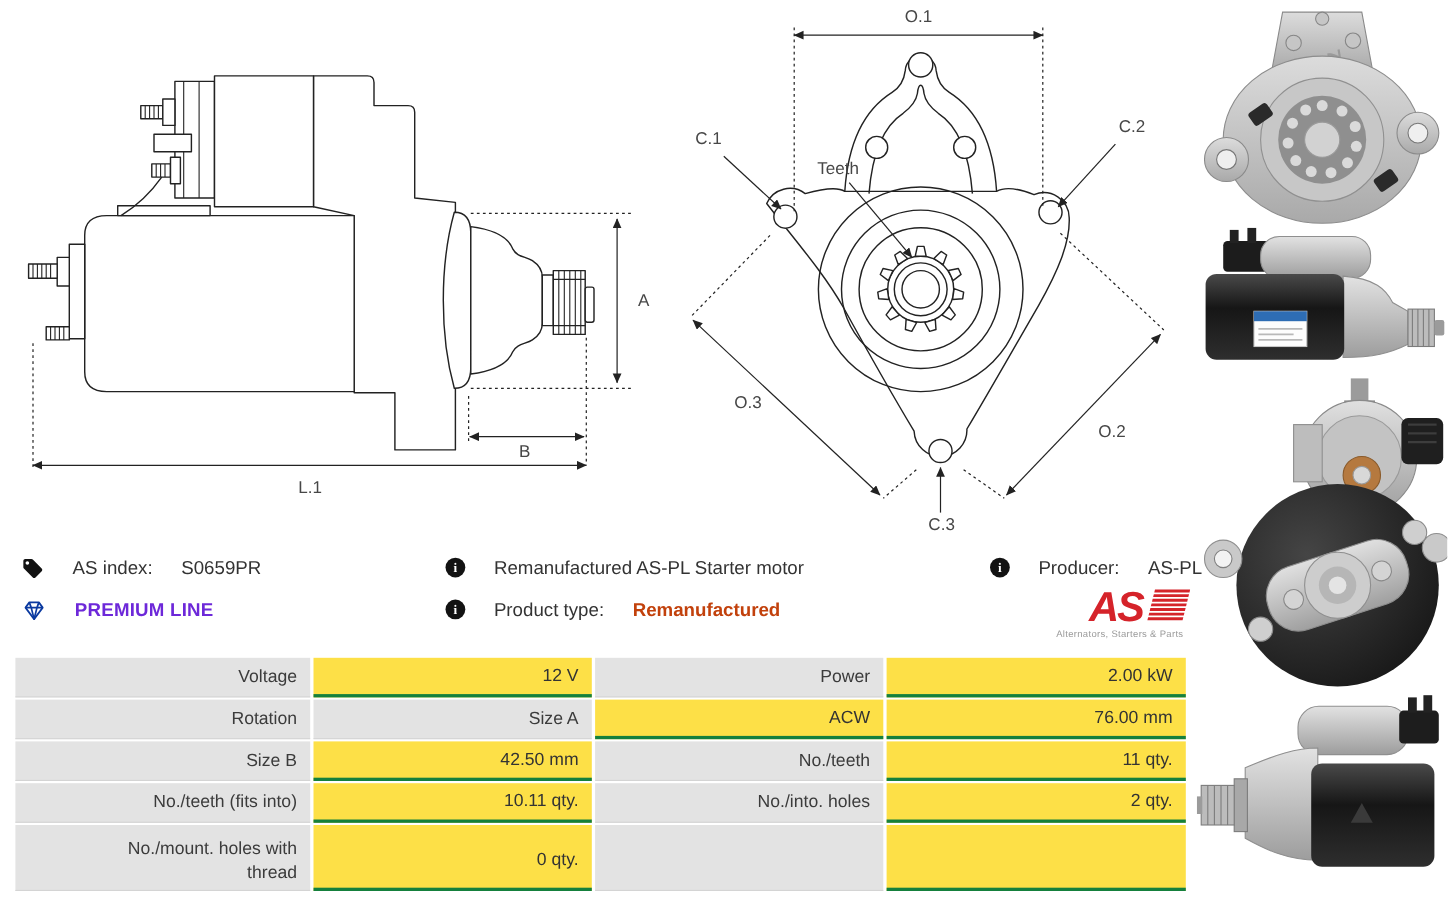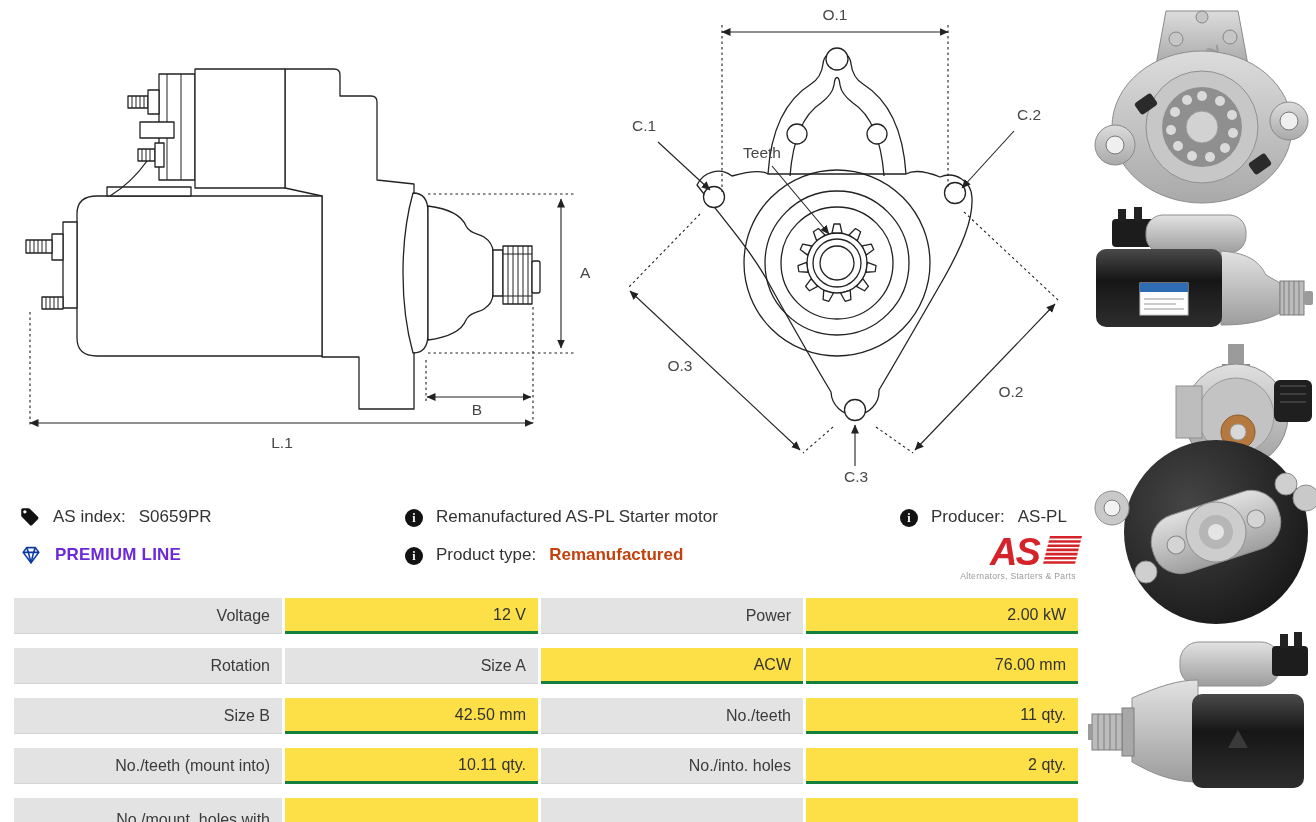--- a/index.html
+++ b/index.html
@@ -2,32 +2,32 @@
 <html><head>
 <meta charset="utf-8">
 <style>
   html,body{margin:0;padding:0;background:#fff}
   .page{position:relative;width:1316px;height:822px;background:#fff;
         font-family:"Liberation Sans",sans-serif;color:#3a3a3a;overflow:hidden}
   .abs{position:absolute}
   svg text{font-family:"Liberation Sans",sans-serif}
 
   
-  .info-line{position:absolute;display:flex;align-items:flex-end;gap:13px;
+  .info-line{position:absolute;display:flex;align-items:flex-start;gap:26px;
              font-size:17px;color:#333;white-space:nowrap}
   .icon-info{width:18px;height:18px;border-radius:50%;background:#121212;color:#fff;
              display:inline-flex;align-items:center;justify-content:center;
              font-weight:700;font-size:12px;font-family:"Liberation Serif",serif;flex:0 0 auto}
   .bold{font-weight:400}
   .premium{color:#6d28d9;font-weight:700;letter-spacing:.2px}
   .green{color:#c2410c;font-weight:700}
 
   
   .spec-table{position:absolute;left:14px;top:598px;width:1064px}
-  .spec-row{display:grid;grid-template-columns:268px 253px 262px 272px;column-gap:3px;margin-bottom:14px}
+  .spec-row{display:grid;grid-template-columns:268px 253px 262px 272px;column-gap:3px;margin-bottom:2px}
   .cell{height:36px;display:flex;align-items:center;justify-content:flex-end;
         padding:0 12px;font-size:16px;box-sizing:border-box}
   .cell.label{background:#e3e3e3;color:#3b3b3b;border-bottom:1px solid #d4d4d4}
   .cell.value{background:#fde047;color:#333;border-bottom:3px solid #15803d}
   .spec-row.tall .cell{height:60px;align-items:center;padding-top:7px}
   .spec-row.tall .cell.label span{display:inline-block;max-width:190px;text-align:right;line-height:1.4}
 
   .dim-text{fill:#474747;font-size:15.5px}
 </style>
 </head>
@@ -381,21 +381,21 @@
       <div class="cell label">
           <span>No./teeth</span>
         </div>
       <div class="cell value">
           <span>11 qty.</span>
         </div>
     </div>
 
     <div class="spec-row">
       <div class="cell label">
-          <span>No./teeth (mount into)</span>
+          <span>No./teeth (fits into)</span>
         </div>
       <div class="cell value">
           <span>10.11 qty.</span>
         </div>
       <div class="cell label">
           <span>No./into. holes</span>
         </div>
       <div class="cell value">
           <span>2 qty.</span>
         </div>

